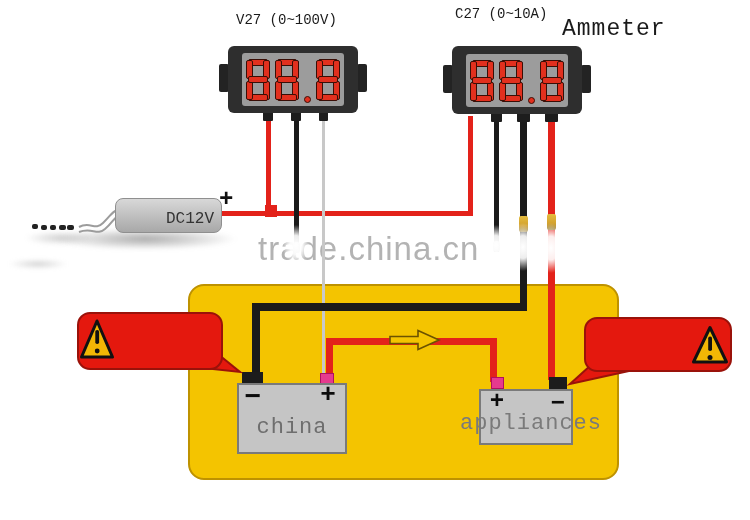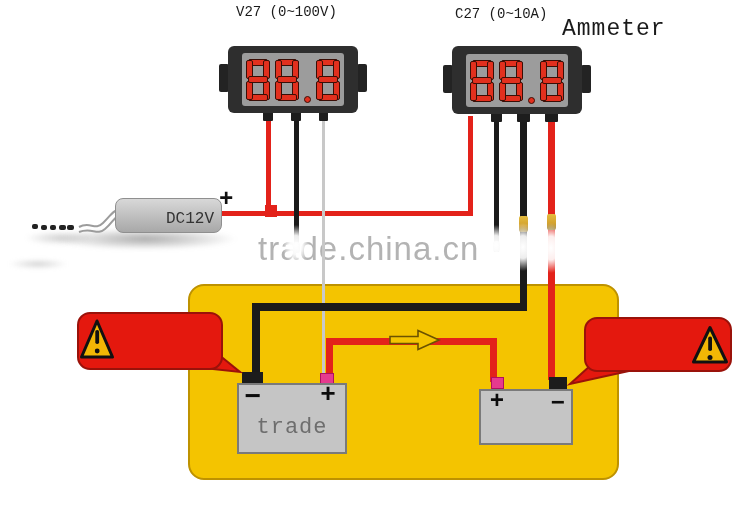--- a/index.html
+++ b/index.html
@@ -111,21 +111,21 @@
   <svg class="underlay" width="750" height="520">
     <path d="M79 227 C 90 221 95 231 103 223 S 112 212 117 210" fill="none" stroke="#9C9C9C" stroke-width="2"></path>
     <path d="M79 232 C 92 227 97 236 105 229 S 113 219 117 217" fill="none" stroke="#9C9C9C" stroke-width="2"></path>
   </svg>
 
   <div class="abs adapter" style="left:115px;top:198px;width:107px;height:35px;">
     <span class="adapter-label">DC12V</span>
   </div>
   <div class="abs plus-mark" style="left:219px;top:188px;">+</div>
 
-  <div class="abs spec" style="left:236px;top:4px;">V27 (0~100V)</div>
+  <div class="abs spec" style="left:236px;top:12px;">V27 (0~100V)</div>
   <div class="abs pin-stub" style="left:263px;top:108px;width:10px;height:13px;"></div>
   <div class="abs pin-stub" style="left:291px;top:108px;width:10px;height:13px;"></div>
   <div class="abs pin-stub" style="left:319px;top:108px;width:9px;height:13px;"></div>
   <div class="abs meter-tab" style="left:219px;top:64px;width:10px;height:28px;"></div>
   <div class="abs meter-tab" style="left:357px;top:64px;width:10px;height:28px;"></div>
   <div class="abs meter-body" style="left:228px;top:46px;width:130px;height:67px;"></div>
   <div class="abs meter-display" style="left:242px;top:53px;width:102px;height:53px;">
       <span class="seg-digit">
         <i class="seg seg-a"></i>
         <i class="seg seg-b"></i>
@@ -193,27 +193,28 @@
         <i class="seg seg-f"></i>
         <i class="seg seg-g"></i>
       </span>
     </div>
 
   <div class="abs terminal-black" style="left:242px;top:372px;width:21px;height:12px;"></div>
   <div class="abs terminal-pink" style="left:320px;top:373px;width:14px;height:11px;"></div>
   <div class="abs gray-box" style="left:237px;top:383px;width:110px;height:71px;"></div>
   <div class="abs pole-sign" style="left:242px;top:384px;width:22px;font-size:28px;">−</div>
   <div class="abs pole-sign" style="left:318px;top:382px;width:20px;font-size:26px;">+</div>
-  <div class="abs box-label" style="left:237px;top:415px;width:110px;text-align:center;">trade</div>
+  <div class="abs box-label" style="left:237px;top:415px;width:110px;text-align:center;">china</div>
 
   <div class="abs terminal-pink" style="left:491px;top:377px;width:13px;height:12px;"></div>
   <div class="abs terminal-black" style="left:549px;top:377px;width:18px;height:12px;"></div>
   <div class="abs gray-box" style="left:479px;top:389px;width:94px;height:56px;"></div>
   <div class="abs pole-sign" style="left:488px;top:390px;width:18px;font-size:24px;">+</div>
   <div class="abs pole-sign" style="left:549px;top:392px;width:18px;font-size:24px;">−</div>
+  <div class="abs box-label" style="left:460px;top:411px;color:#7A7A7A;">appliances</div>
 
   <svg class="underlay" width="750" height="520">
     <path d="M390 336.5 L418 336.5 L418 330.5 L439 340 L418 349.5 L418 343.5 L390 343.5 Z" fill="#F4C400" stroke="#6B5200" stroke-width="1.6"></path>
   </svg>
 
   <svg class="overlay" width="750" height="520">
 
     <polygon points="185,366 240,372 208,346" fill="#E4180E" stroke="#9A120A" stroke-width="2"></polygon>
     <rect x="78" y="313" width="144" height="56" rx="12" fill="#E4180E" stroke="#9A120A" stroke-width="2"></rect>
     <polygon points="97,321 112.5,357 81.5,357" fill="#F2B705" stroke="#111" stroke-width="3" stroke-linejoin="round"></polygon>

